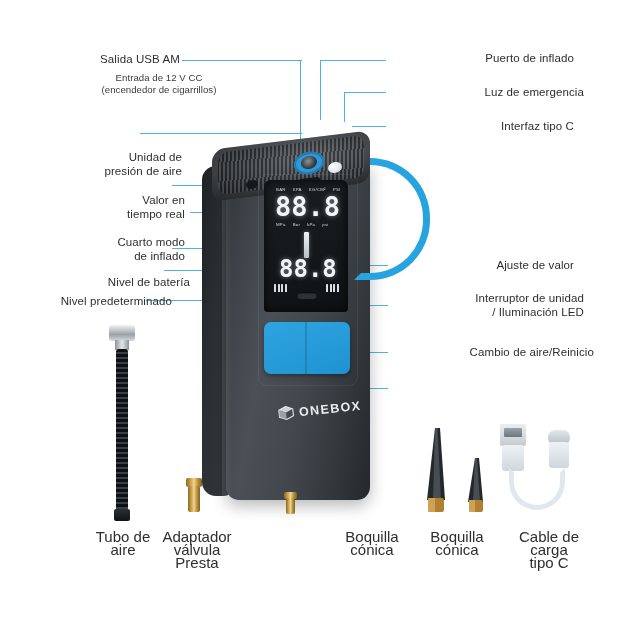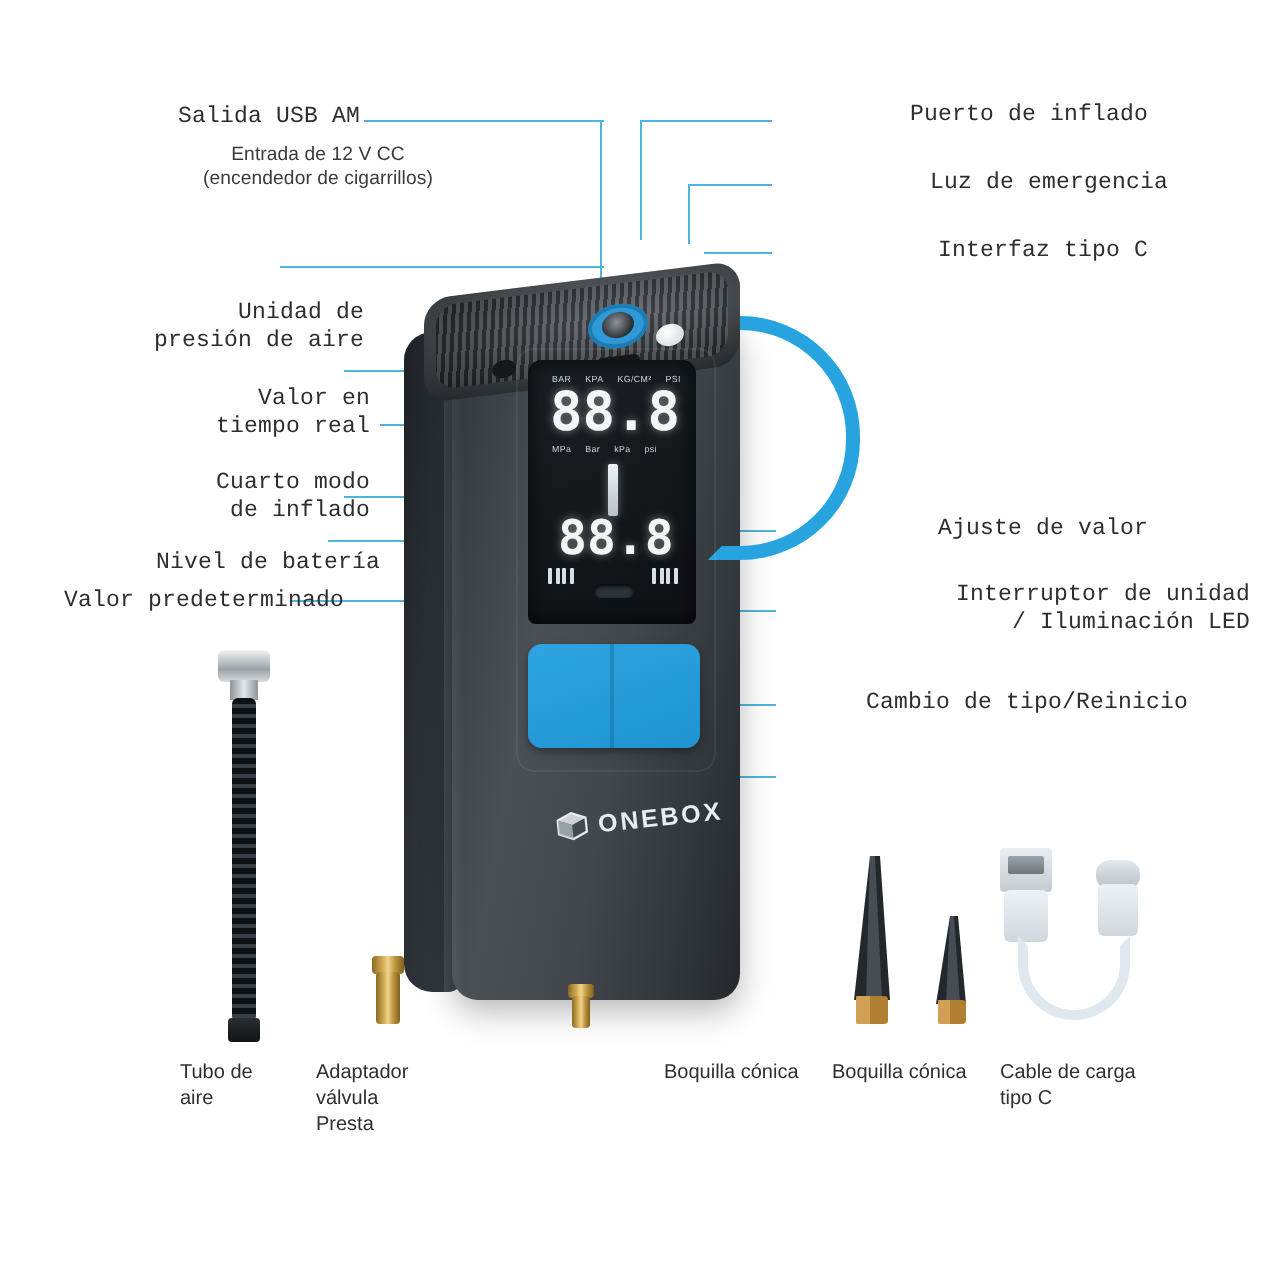--- a/index.html
+++ b/index.html
@@ -3,21 +3,21 @@
 <meta charset="utf-8">
 <style>
   html,body{margin:0;padding:0;background:#fff;}
   body{width:637px;height:637px;position:relative;overflow:hidden;
        font-family:"Liberation Sans",sans-serif;color:#2b2b2b;}
 
   #stage{position:absolute;inset:0;width:637px;height:637px;background:#ffffff;}
 
   
   .label{position:absolute;font-size:11.5px;line-height:14px;color:#2e2e2e;
-         white-space:pre-line;letter-spacing:.1px;font-family:Liberation Mono, monospace;}
+         white-space:pre-line;letter-spacing:.1px;}
   .label.r{text-align:right;}
   .label.l{text-align:right;}
   .sub{position:absolute;font-size:9.6px;line-height:12px;color:#3a3a3a;
        white-space:pre-line;text-align:center;letter-spacing:.05px;}
 
   
   .ln{position:absolute;background:#4fb4dd;}
   .lnh{height:1.4px;}
   .lnv{width:1.4px;}
   .dot{position:absolute;width:5px;height:5px;border-radius:50%;
@@ -130,22 +130,22 @@
      background:linear-gradient(180deg,#9aa3aa,#6d767d);}
   .usbA-body{position:absolute;left:2px;top:21px;width:22px;height:26px;border-radius:3px;
      background:linear-gradient(180deg,#eef2f5,#cfd7dd);}
   .usbC{position:absolute;width:22px;height:15px;border-radius:7px;
      background:linear-gradient(180deg,#e2e8ec,#b6bfc6);}
   .usbC-body{position:absolute;width:20px;height:26px;border-radius:3px;
      background:linear-gradient(180deg,#eef2f5,#cfd7dd);}
   .cable{position:absolute;border:5px solid #dfe8ee;border-top-color:transparent;
      border-radius:0 0 40px 40px;}
 
-  .cap{position:absolute;font-size:10px;line-height:13px;color:#2e2e2e;
-       text-align:left;white-space:pre-line;}
+  .cap{position:absolute;font-size:15px;line-height:13px;color:#2e2e2e;
+       text-align:center;white-space:pre-line;}
 </style>
 </head>
 <body>
 
 <div id="stage">
 
   <div class="ln lnh" style="left:182px;top:60px;width:120px;"></div>
   <div class="ln lnv" style="left:300px;top:60px;height:78px;"></div>
 
   <div class="ln lnh" style="left:140px;top:133px;width:162px;"></div>
@@ -263,34 +263,34 @@
 presión de aire</div>
 
   <div class="label l" style="left:75px;top:193px;width:110px;">Valor en
 tiempo real</div>
 
   <div class="label l" style="left:70px;top:235px;width:115px;">Cuarto modo
 de inflado</div>
 
   <div class="label l" style="left:70px;top:275px;width:120px;">Nivel de batería</div>
 
-  <div class="label l" style="left:22px;top:294px;width:150px;">Valor predeterminado</div>
+  <div class="label l" style="left:22px;top:294px;width:150px;">Nivel predeterminado</div>
 
   <div class="label l" style="left:394px;top:51px;width:180px;">Puerto de inflado</div>
 
   <div class="label l" style="left:394px;top:85px;width:190px;">Luz de emergencia</div>
 
   <div class="label l" style="left:394px;top:258px;width:180px;">Ajuste de valor</div>
 
   <div class="label l" style="left:394px;top:119px;width:180px;">Interfaz tipo C</div>
 
-  <div class="label l" style="left:394px;top:291px;width:190px;margin-left:41px;">Interruptor de unidad
+  <div class="label l" style="left:394px;top:291px;width:190px;">Interruptor de unidad
 / Iluminación LED</div>
 
-  <div class="label l" style="left:394px;top:345px;width:200px;">Cambio de tipo/Reinicio</div>
+  <div class="label l" style="left:394px;top:345px;width:200px;">Cambio de aire/Reinicio</div>
 
 
   <div class="acc" style="left:109px;top:325px;width:28px;height:200px;">
     <div class="hose-head"></div>
     <div class="hose-neck"></div>
     <div class="hose-tube"></div>
     <div class="hose-tip"></div>
   </div>
 
   <div class="acc" style="left:186px;top:478px;width:16px;height:34px;">

